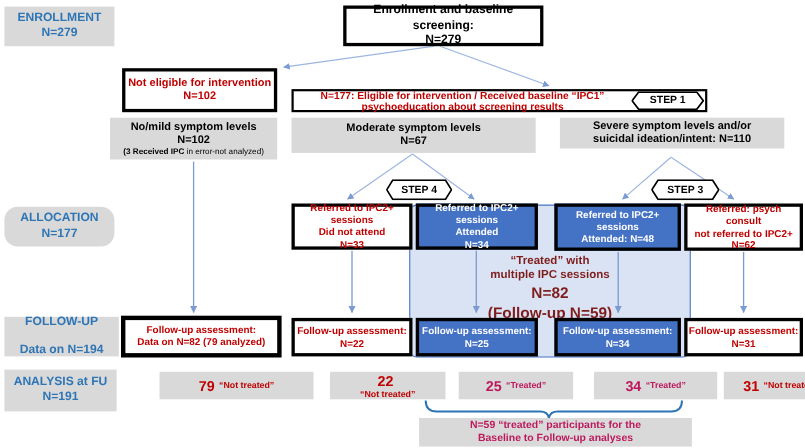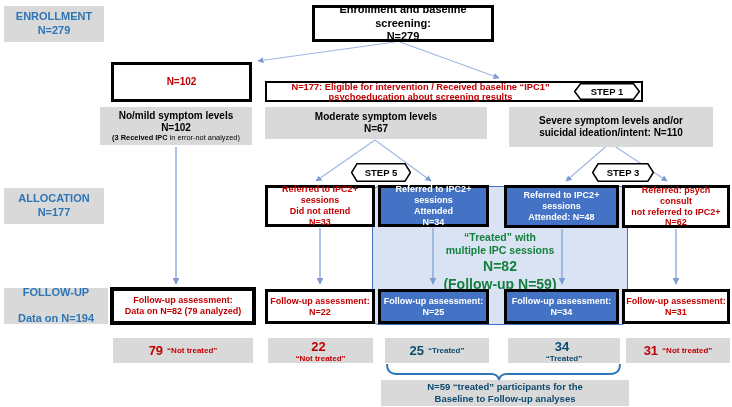--- a/index.html
+++ b/index.html
@@ -5,40 +5,40 @@
   html,body{margin:0;padding:0;background:#fff;}
   #fig{position:relative;width:732px;height:407px;background:#fff;
        font-family:"Liberation Sans",sans-serif;overflow:hidden;}
   .abs{position:absolute;box-sizing:border-box;}
   .ctr{display:flex;flex-direction:column;align-items:center;justify-content:center;text-align:center;}
   .stage{background:#D9D9D9;color:#2E75B6;font-weight:bold;font-size:11px;line-height:1.25;z-index:2;}
   .box{border:3px solid #000;background:#fff;font-weight:bold;z-index:2;}
   .gray{background:#D9D9D9;border:none;}
   .bluefill{background:#4472C4;color:#fff;}
   .red{color:#C00000;}
-  .blue{color:#0c4a6e;}
+  .blue{color:#be185d;}
   .t10{font-size:10px;line-height:1.2;}
   .t9{font-size:9px;line-height:1.22;}
   .t11{font-size:11px;line-height:1.25;}
   .small-note{font-size:7.4px;line-height:1.1;font-weight:normal;}
   .small-note b{font-weight:bold;}
   #step1bar{left:265px;top:81px;width:378px;height:21px;border:2.5px solid #000;background:#fff;
             display:flex;align-items:center;z-index:2;}
   #step1bar .bar-text{flex:1;text-align:center;color:#C00000;font-weight:bold;font-size:9.3px;}
   .step-badge{z-index:3;}
   .step-badge svg{position:absolute;left:0;top:0;width:100%;height:100%;}
   .step-badge span{position:relative;font-weight:bold;font-size:9.5px;color:#000;z-index:1;}
   #treated-panel{left:372px;top:186px;width:256px;height:139px;background:#DAE3F3;
                  border:1.5px solid #4472C4;border-radius:7px;z-index:0;}
-  #treated-text{left:372px;top:231px;width:256px;z-index:2;color:#15803d;font-weight:bold;}
+  #treated-text{left:372px;top:231px;width:256px;z-index:2;color:#7f1d1d;font-weight:bold;}
   #treated-text .l1{font-size:10.5px;line-height:1.25;}
   #treated-text .l2{font-size:14px;line-height:1.3;}
   .anval{font-size:13px;font-weight:bold;margin-right:4px;}
   .anlab{font-size:8px;font-weight:bold;}
-  .anbox{background:#D9D9D9;z-index:2;display:flex;align-items:center;justify-content:center;}
+  .anbox{background:#D9D9D9;z-index:2;display:flex;align-items:center;justify-content:center;margin-left:32px;}
   svg.overlay{position:absolute;left:0;top:0;width:732px;height:407px;z-index:1;pointer-events:none;}
 </style>
 </head>
 <body>
 
 <div id="fig">
 
   <svg class="overlay">
     <defs>
       <marker id="ah" viewBox="0 0 10 10" refX="9" refY="5" markerWidth="5.5" markerHeight="5.5" orient="auto">
@@ -62,35 +62,40 @@
     </g>
     <path d="M387,364 Q387,374 397,374 L491,374 Q498,374 499,380 Q500,374 507,374 L610,374 Q620,374 620,364" stroke="#2E75B6" stroke-width="1.8" fill="none"></path>
   </svg>
 
   <div id="treated-panel" class="abs"></div>
 
   <div class="abs ctr stage" style="left:4px;top:6px;width:100px;height:36px;">
     <div>ENROLLMENT</div>
     <div>N=279</div>
   </div>
-  <div class="abs ctr stage" style="left:4px;top:188px;width:100px;height:36px;">
+  <div class="abs ctr stage" style="left:4px;top:188px;width:100px;height:36px;border-radius:12px;">
     <div>ALLOCATION</div>
     <div>N=177</div>
   </div>
   <div class="abs ctr stage" style="left:4px;top:288px;width:104px;height:36px;gap:12px;">
     <div>FOLLOW-UP</div>
     <div>Data on N=194</div>
   </div>
+  <div class="abs ctr stage" style="left:4px;top:336px;width:102px;height:38px;">
+    <div>ANALYSIS at FU</div>
+    <div>N=191</div>
+  </div>
 
   <div class="abs ctr box t11" style="left:312px;top:5px;width:182px;height:37px;">
     <div>Enrollment and baseline screening:</div>
     <div>N=279</div>
   </div>
 
   <div class="abs ctr box t10 red" style="left:111px;top:62px;width:141px;height:40px;">
+    <div>Not eligible for intervention</div>
     <div>N=102</div>
   </div>
 
   <div id="step1bar" class="abs">
     <span class="bar-text">N=177: Eligible for intervention / Received baseline “IPC1” psychoeducation about screening results</span>
     <div class="step-badge ctr" style="position:relative;width:66px;height:17px;margin-right:1px;flex:none;">
       <svg viewBox="0 0 100 26" preserveAspectRatio="none">
           <polygon points="10,1 90,1 99,13 90,25 10,25 1,13" fill="#fff" stroke="#000" stroke-width="2.4"></polygon>
         </svg>
       <span>STEP 1</span>
@@ -99,30 +104,30 @@
 
   <div class="abs ctr box gray t10" style="left:100px;top:107px;width:152px;height:38px;">
     <div>No/mild symptom levels</div>
     <div>N=102</div>
     <div class="small-note"><b>(3 Received IPC</b><span> in error-not analyzed)</span></div>
   </div>
   <div class="abs ctr box gray t10" style="left:265px;top:107px;width:222px;height:32px;">
     <div>Moderate symptom levels</div>
     <div>N=67</div>
   </div>
-  <div class="abs ctr box gray t10" style="left:509px;top:107px;width:204px;height:40px;">
+  <div class="abs ctr box gray t10" style="left:509px;top:107px;width:204px;height:28px;">
     <div>Severe symptom levels and/or</div>
     <div>suicidal ideation/intent: N=110</div>
   </div>
 
   <div class="abs ctr step-badge" style="left:351px;top:163px;width:60px;height:19px;">
     <svg viewBox="0 0 100 26" preserveAspectRatio="none">
         <polygon points="10,1 90,1 99,13 90,25 10,25 1,13" fill="#fff" stroke="#000" stroke-width="2.4"></polygon>
       </svg>
-    <span>STEP 5</span>
+    <span>STEP 4</span>
   </div>
   <div class="abs ctr step-badge" style="left:592px;top:163px;width:62px;height:19px;">
     <svg viewBox="0 0 100 26" preserveAspectRatio="none">
         <polygon points="10,1 90,1 99,13 90,25 10,25 1,13" fill="#fff" stroke="#000" stroke-width="2.4"></polygon>
       </svg>
     <span>STEP 3</span>
   </div>
 
   <div class="abs ctr box t9 red" style="left:265px;top:185px;width:110px;height:42px;">
     <div>Referred to IPC2+ sessions</div>
@@ -177,21 +182,21 @@
     <span class="anlab">“Not treated”</span>
   </div>
   <div class="abs anbox red" style="left:268px;top:338px;width:105px;height:25px;flex-direction:column;">
     <span class="anval">22</span>
     <span class="anlab">“Not treated”</span>
   </div>
   <div class="abs anbox blue" style="left:385px;top:338px;width:104px;height:25px;">
     <span class="anval">25</span>
     <span class="anlab">“Treated”</span>
   </div>
-  <div class="abs anbox blue" style="left:508px;top:338px;width:112px;height:25px;flex-direction:column;">
+  <div class="abs anbox blue" style="left:508px;top:338px;width:112px;height:25px;">
     <span class="anval">34</span>
     <span class="anlab">“Treated”</span>
   </div>
   <div class="abs anbox red" style="left:626px;top:338px;width:104px;height:25px;">
     <span class="anval">31</span>
     <span class="anlab">“Not treated”</span>
   </div>
 
   <div class="abs ctr gray blue" style="left:381px;top:380px;width:248px;height:26px;font-weight:bold;font-size:9.5px;line-height:1.25;z-index:2;background:#D9D9D9;">
     <div>N=59 “treated” participants for the</div>

